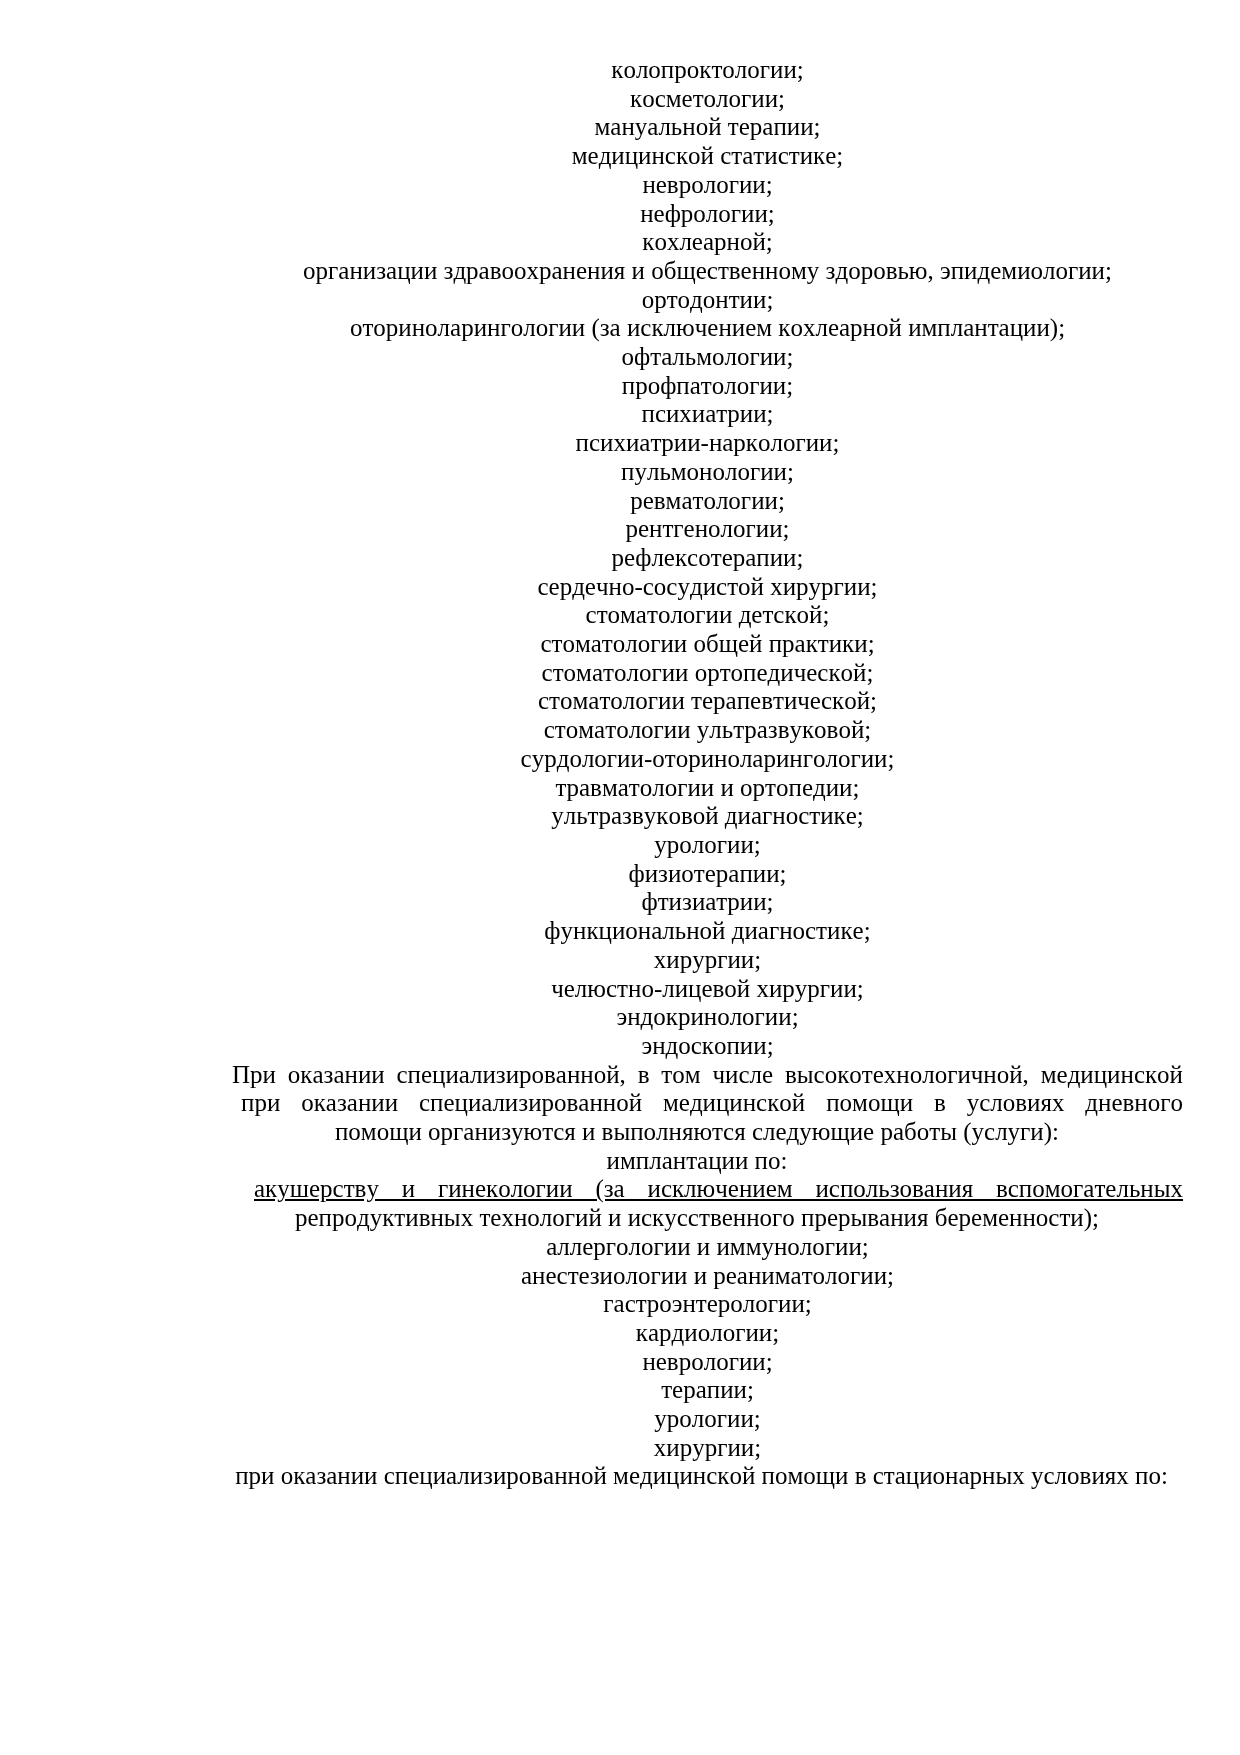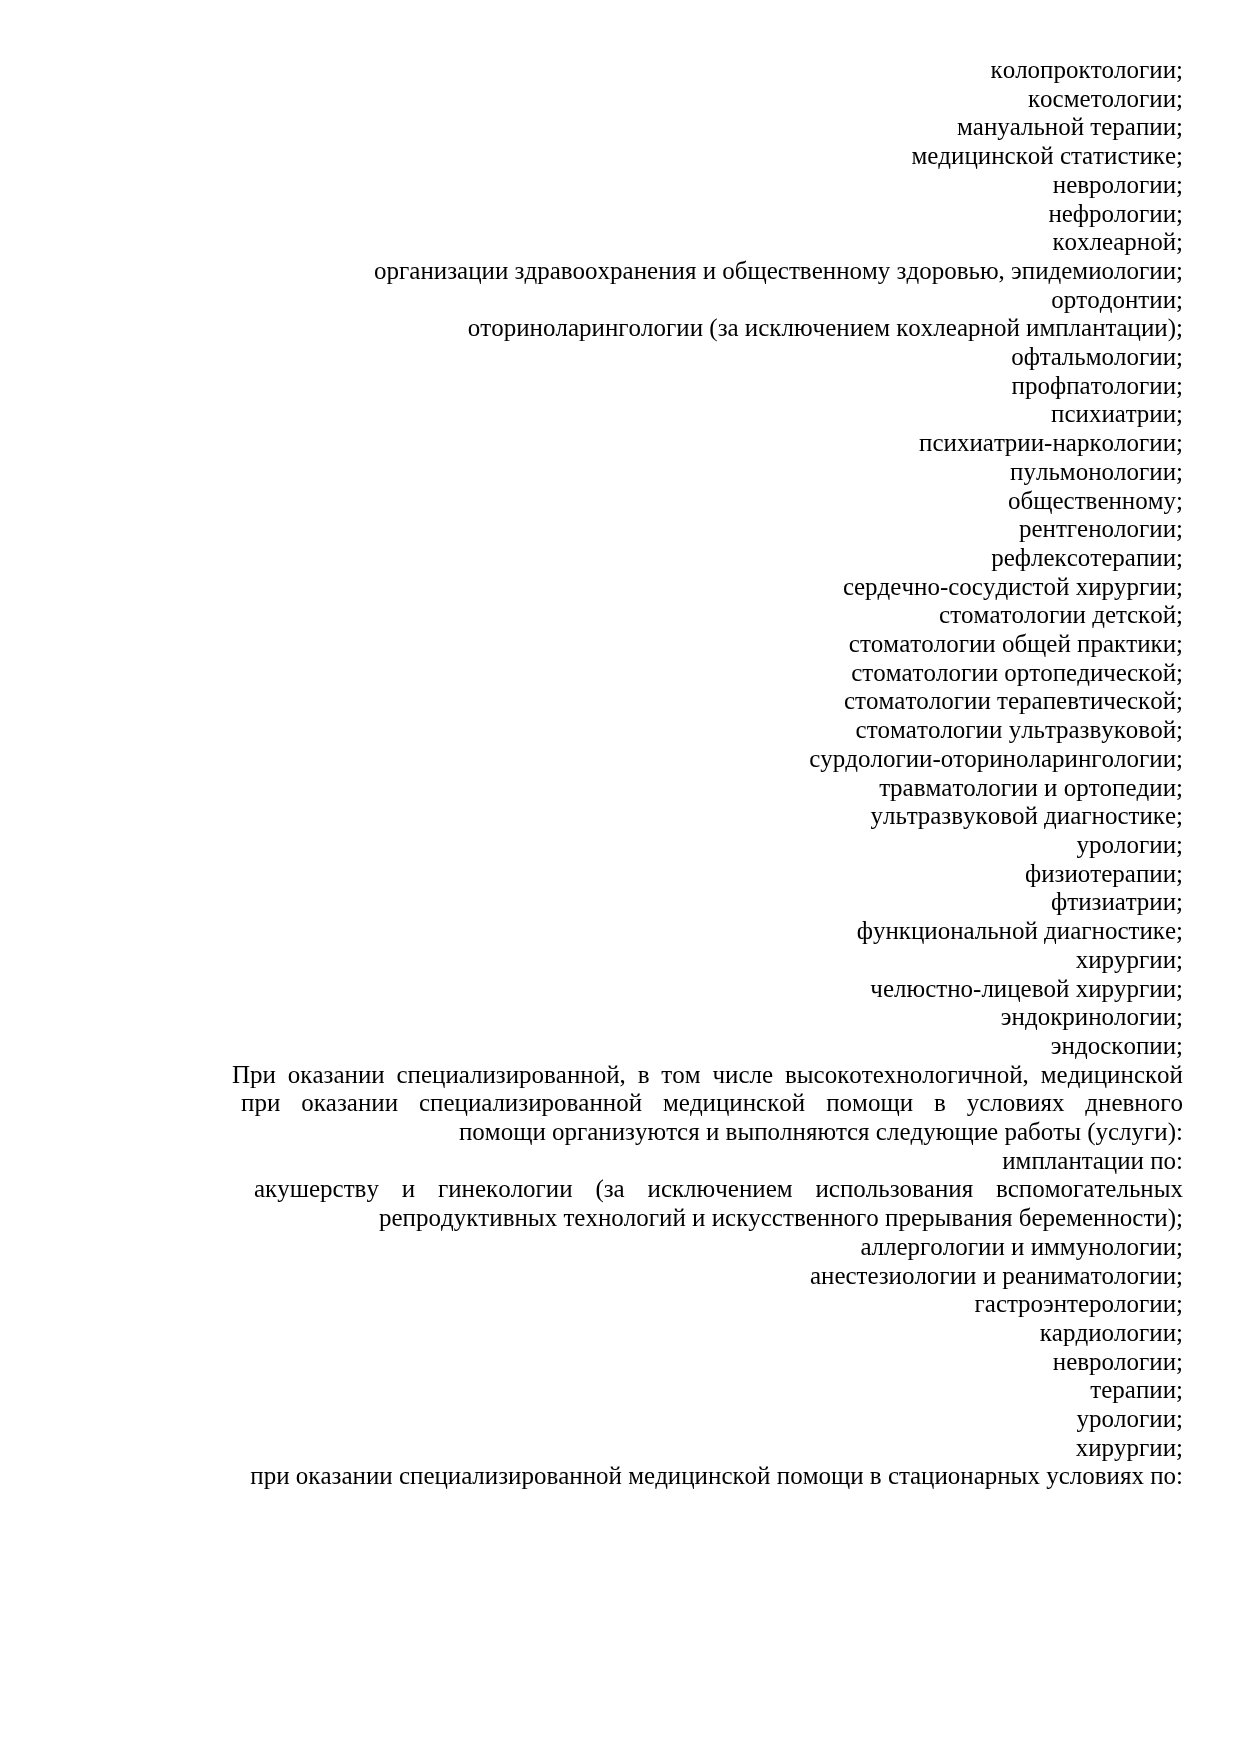--- a/index.html
+++ b/index.html
@@ -26,31 +26,31 @@
     top: 56px;
     width: 972px;
     font-family: "Liberation Serif", "DejaVu Serif", serif;
     font-size: 25px;
     line-height: 28.7px;
     color: #000000;
     font-kerning: none;
   }
   .line {
     white-space: nowrap;
-    text-align: right;
+    text-align: center;
   }
   .line.just {
     white-space: normal;
     text-align: justify;
     text-align-last: justify;
     margin-left: 21px;
   }
   .line.indent-list { padding-left: 21px; }
   .line.indent-sm   { padding-left: 9px;  }
-  .line.indent-md   { padding-left: 22px; }
+  .line.indent-md   { padding-left: 22px; text-decoration: underline; }
 </style>
 </head>
 <body style="background: rgb(255, 255, 255);">
 
 <div class="page">
   <div class="text-block" style="color: rgb(0, 0, 0);">
       <div class="line indent-list">колопроктологии;</div>
       <div class="line indent-list">косметологии;</div>
       <div class="line indent-list">мануальной терапии;</div>
       <div class="line indent-list">медицинской статистике;</div>
@@ -58,21 +58,21 @@
       <div class="line indent-list">нефрологии;</div>
       <div class="line indent-list">кохлеарной;</div>
       <div class="line indent-list">организации здравоохранения и общественному здоровью, эпидемиологии;</div>
       <div class="line indent-list">ортодонтии;</div>
       <div class="line indent-list">оториноларингологии (за исключением кохлеарной имплантации);</div>
       <div class="line indent-list">офтальмологии;</div>
       <div class="line indent-list">профпатологии;</div>
       <div class="line indent-list">психиатрии;</div>
       <div class="line indent-list">психиатрии-наркологии;</div>
       <div class="line indent-list">пульмонологии;</div>
-      <div class="line indent-list">общественному;</div>
+      <div class="line indent-list">ревматологии;</div>
       <div class="line indent-list">рентгенологии;</div>
       <div class="line indent-list">рефлексотерапии;</div>
       <div class="line indent-list">сердечно-сосудистой хирургии;</div>
       <div class="line indent-list">стоматологии детской;</div>
       <div class="line indent-list">стоматологии общей практики;</div>
       <div class="line indent-list">стоматологии ортопедической;</div>
       <div class="line indent-list">стоматологии терапевтической;</div>
       <div class="line indent-list">стоматологии ультразвуковой;</div>
       <div class="line indent-list">сурдологии-оториноларингологии;</div>
       <div class="line indent-list">травматологии и ортопедии;</div>

